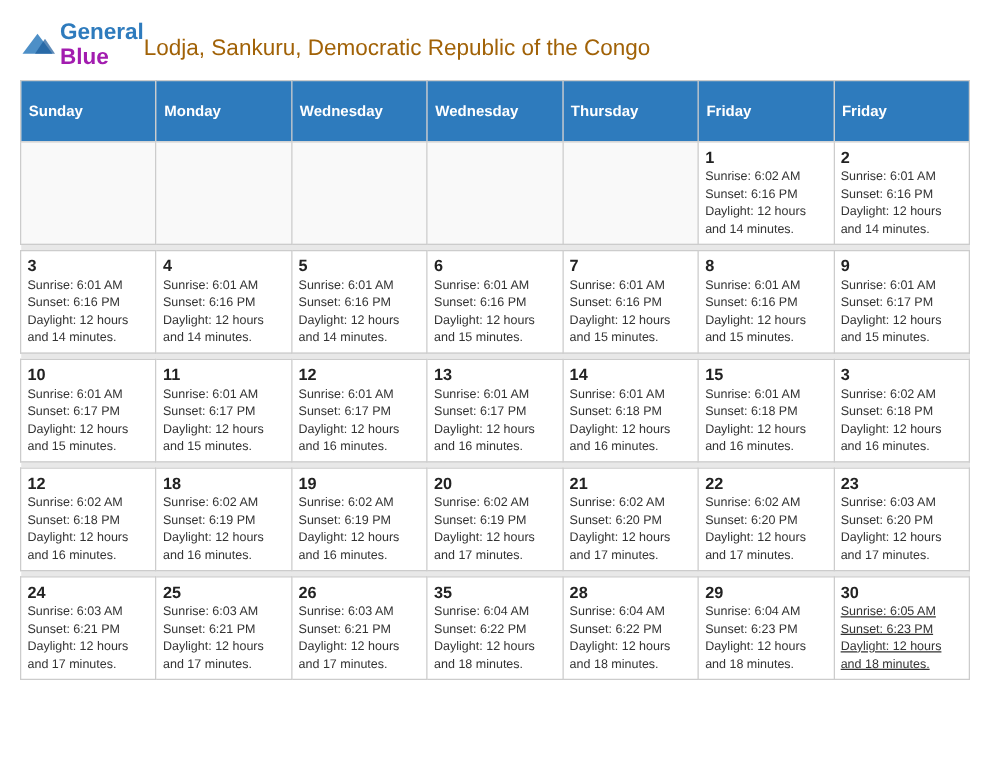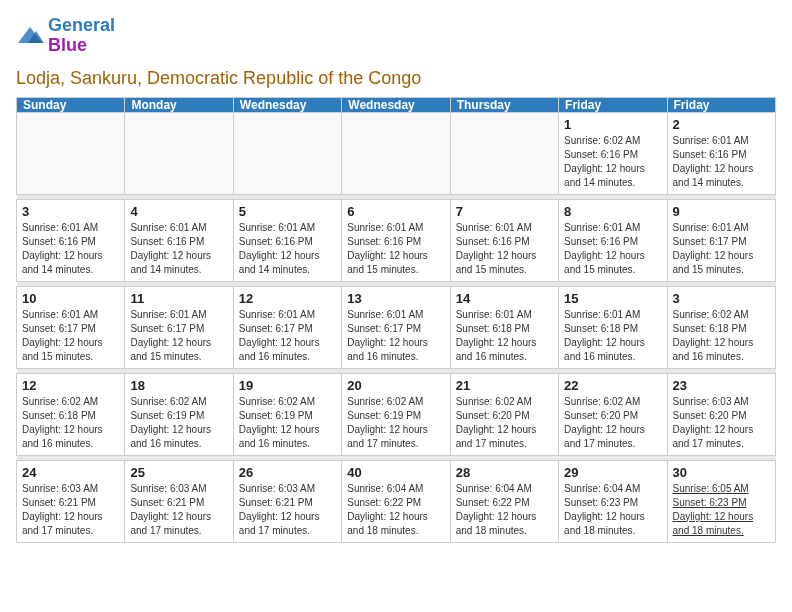--- a/index.html
+++ b/index.html
@@ -8,21 +8,20 @@
       background: #fff;
       width: 792px;
       min-height: 612px;
       padding: 16px;
     }
     .header {
       display: flex;
       align-items: flex-start;
       justify-content: flex-start;
       margin-bottom: 4px;
-      flex-direction: column;
     }
     .logo {
       display: flex;
       align-items: center;
       gap: 4px;
     }
     .logo-text {
       font-size: 18px;
       font-weight: bold;
       color: #1a1a2e;
@@ -51,21 +50,21 @@
     .calendar {
       width: 100%;
       border-collapse: collapse;
       margin-top: 8px;
     }
     .calendar th {
       background: #2e7bbd;
       color: #fff;
       font-size: 12px;
       font-weight: bold;
-      padding: 0 6px;
+      padding: 17px 6px;
       text-align: left;
       border: 1px solid #ccc;
     }
     .calendar td {
       vertical-align: top;
       border: 1px solid #ccc;
       padding: 4px 5px;
       width: calc(100% / 7);
       min-height: 80px;
       background: #fff;
@@ -296,21 +295,21 @@
 Sunset: 6:21 PM
 Daylight: 12 hours and 17 minutes.</div>
         </td>
         <td>
           <span class="day-num">26</span>
           <div class="day-info" style="white-space: pre-line;">Sunrise: 6:03 AM
 Sunset: 6:21 PM
 Daylight: 12 hours and 17 minutes.</div>
         </td>
         <td>
-          <span class="day-num">40</span>
+          <span class="day-num">35</span>
           <div class="day-info" style="white-space: pre-line;">Sunrise: 6:04 AM
 Sunset: 6:22 PM
 Daylight: 12 hours and 18 minutes.</div>
         </td>
         <td>
           <span class="day-num">28</span>
           <div class="day-info" style="white-space: pre-line;">Sunrise: 6:04 AM
 Sunset: 6:22 PM
 Daylight: 12 hours and 18 minutes.</div>
         </td>

